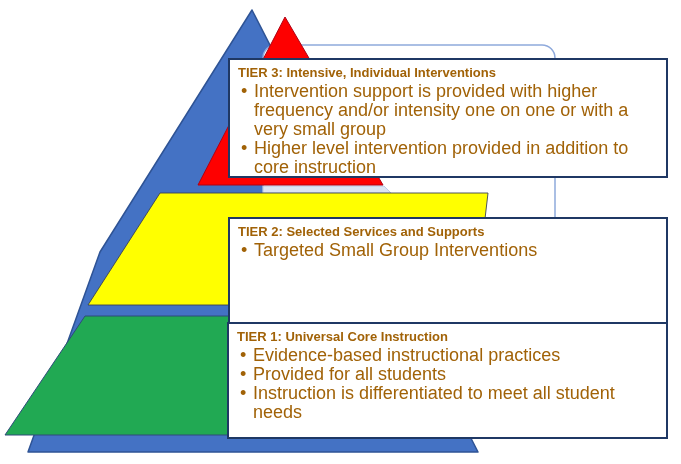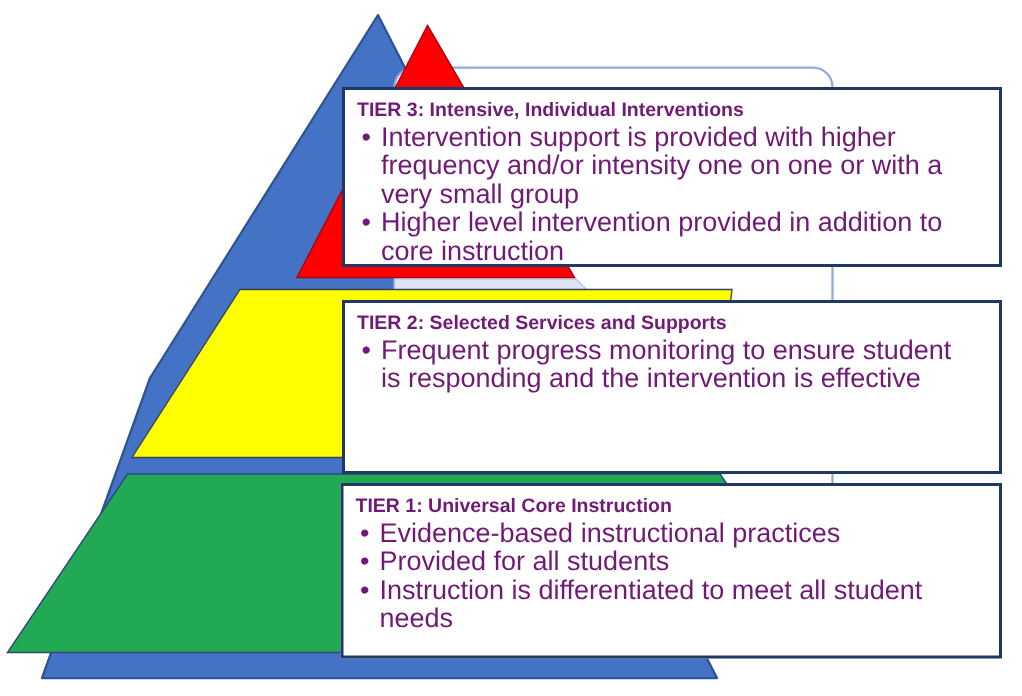--- a/index.html
+++ b/index.html
@@ -10,21 +10,21 @@
     font-family:"Liberation Sans",sans-serif;
     overflow:hidden;
   }
   .pyramid-svg{position:absolute;left:0;top:0;width:681px;height:464px;}
   .tier-box{
     position:absolute;
     box-sizing:border-box;
     background:#ffffff;
     border:2px solid #1F3864;
     padding:3px 14px 0 8px;
-    color:#701a75;
+    color:#a16207;
   }
   .tier-title{
     font-weight:bold;
     font-size:13px;
     line-height:19px;
     white-space:nowrap;
   }
   .bullet-list{
     margin:0;padding:0;list-style:none;
   }
@@ -33,21 +33,21 @@
     padding-left:16px;
     font-size:18px;
     line-height:19px;
   }
   .bullet-list li::before{
     content:"\2022";
     position:absolute;
     left:3px;
   }
   .box-t3{left:228px;top:58px;width:440px;height:120px;}
-  .box-t2{left:228px;top:200px;width:440px;height:116px;}
+  .box-t2{left:228px;top:217px;width:440px;height:116px;}
   .box-t1{left:227px;top:322px;width:441px;height:117px;}
 </style>
 </head>
 <body>
 
 <div class="stage">
 
   <svg class="pyramid-svg" viewBox="0 0 681 464" xmlns="http://www.w3.org/2000/svg">
 
     <polygon points="252,10 478,452 28,452 100,252" stroke="#2E5395" stroke-width="1.5" stroke-linejoin="round" fill="#4472C4"></polygon>
@@ -69,21 +69,21 @@
     <div class="tier-title">TIER 3: Intensive, Individual Interventions</div>
     <ul class="bullet-list">
       <li>Intervention support is provided with higher frequency and/or intensity one on one or with a very small group</li>
       <li>Higher level intervention provided in addition to core instruction</li>
     </ul>
   </div>
 
   <div class="tier-box box-t2">
     <div class="tier-title">TIER 2: Selected Services and Supports</div>
     <ul class="bullet-list">
-      <li>Frequent progress monitoring to ensure student is responding and the intervention is effective</li>
+      <li>Targeted Small Group Interventions</li>
     </ul>
   </div>
 
   <div class="tier-box box-t1">
     <div class="tier-title">TIER 1: Universal Core Instruction</div>
     <ul class="bullet-list">
       <li>Evidence-based instructional practices</li>
       <li>Provided for all students</li>
       <li>Instruction is differentiated to meet all student needs</li>
     </ul>

